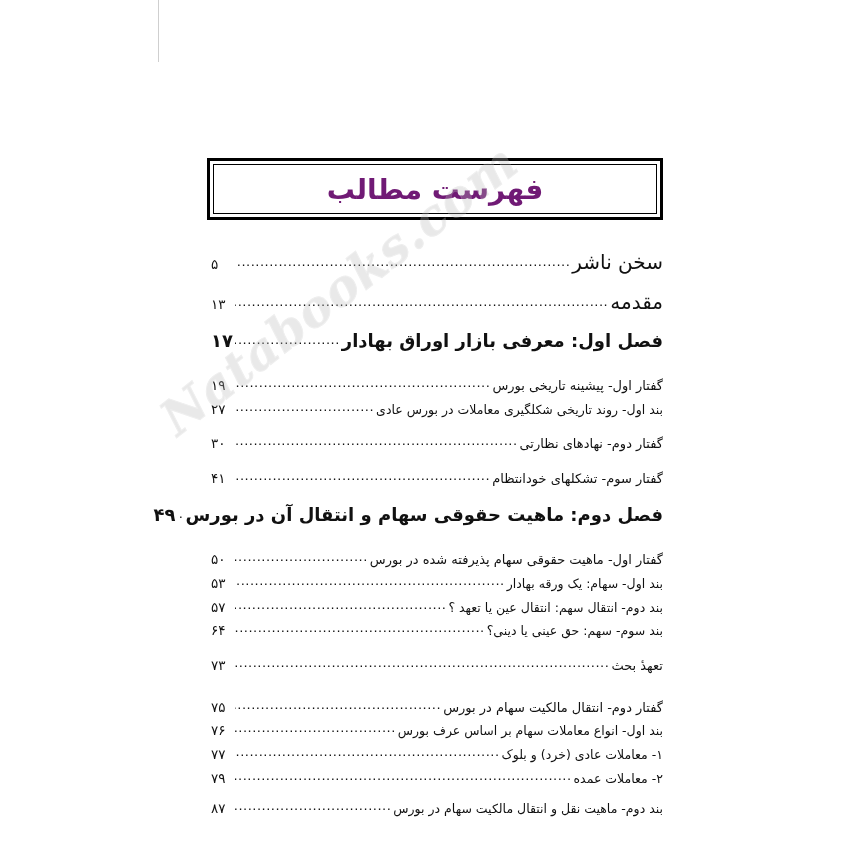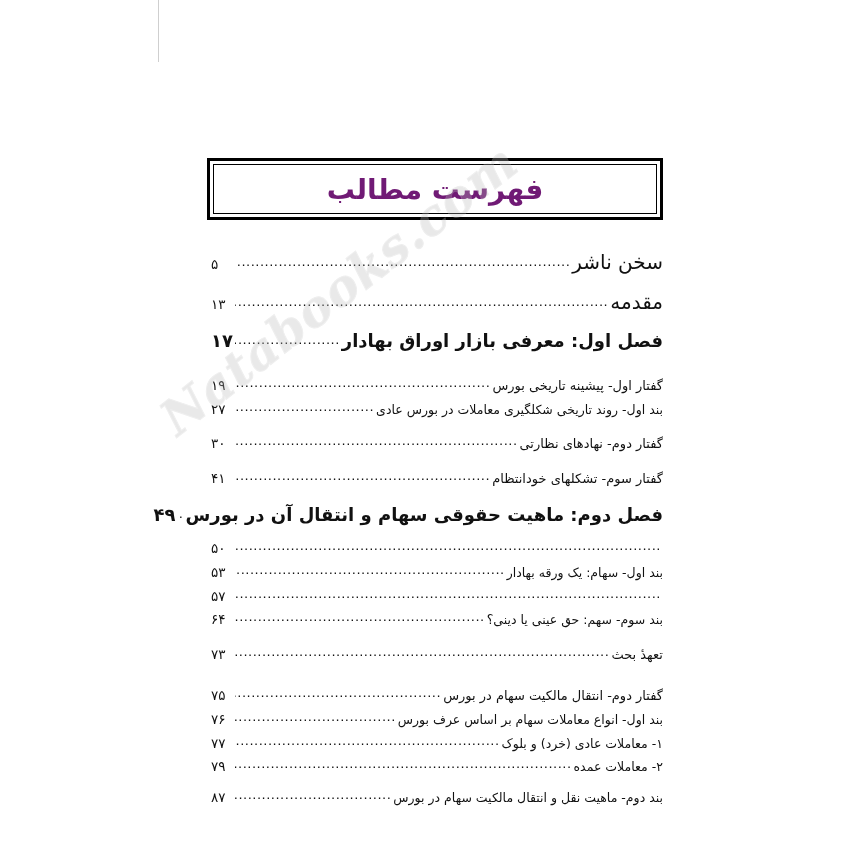--- a/index.html
+++ b/index.html
@@ -198,29 +198,31 @@
         <span class="label">گفتار سوم- تشکلهای خودانتظام</span>
         <span class="leader">....................................................................................................</span>
         <span class="page-num">۴۱</span>
       </div>
       <div class="toc-row lvl-chapter gap-md">
         <span class="label">فصل دوم: ماهیت حقوقی سهام و انتقال آن در بورس</span>
         <span class="leader">....................................................................................................</span>
         <span class="page-num">۴۹</span>
       </div>
       <div class="toc-row lvl-sub gap-sm">
+        <span class="label">گفتار اول- ماهیت حقوقی سهام پذیرفته شده در بورس</span>
         <span class="leader">....................................................................................................</span>
         <span class="page-num">۵۰</span>
       </div>
       <div class="toc-row lvl-sub2">
         <span class="label">بند اول- سهام: یک ورقه بهادار</span>
         <span class="leader">....................................................................................................</span>
         <span class="page-num">۵۳</span>
       </div>
       <div class="toc-row lvl-sub2">
+        <span class="label">بند دوم- انتقال سهم: انتقال عین یا تعهد ؟</span>
         <span class="leader">....................................................................................................</span>
         <span class="page-num">۵۷</span>
       </div>
       <div class="toc-row lvl-sub2">
         <span class="label">بند سوم- سهم: حق عینی یا دینی؟</span>
         <span class="leader">....................................................................................................</span>
         <span class="page-num">۶۴</span>
       </div>
       <div class="toc-row lvl-sub">
         <span class="label">تعهدٔ بحث</span>

